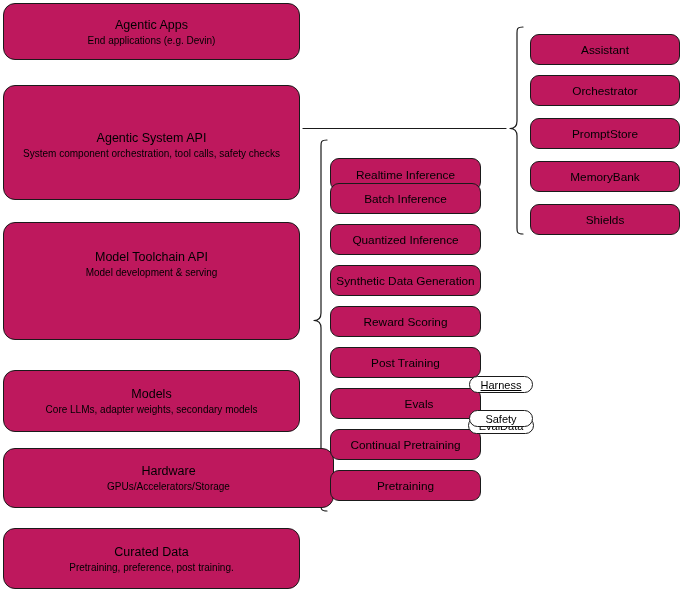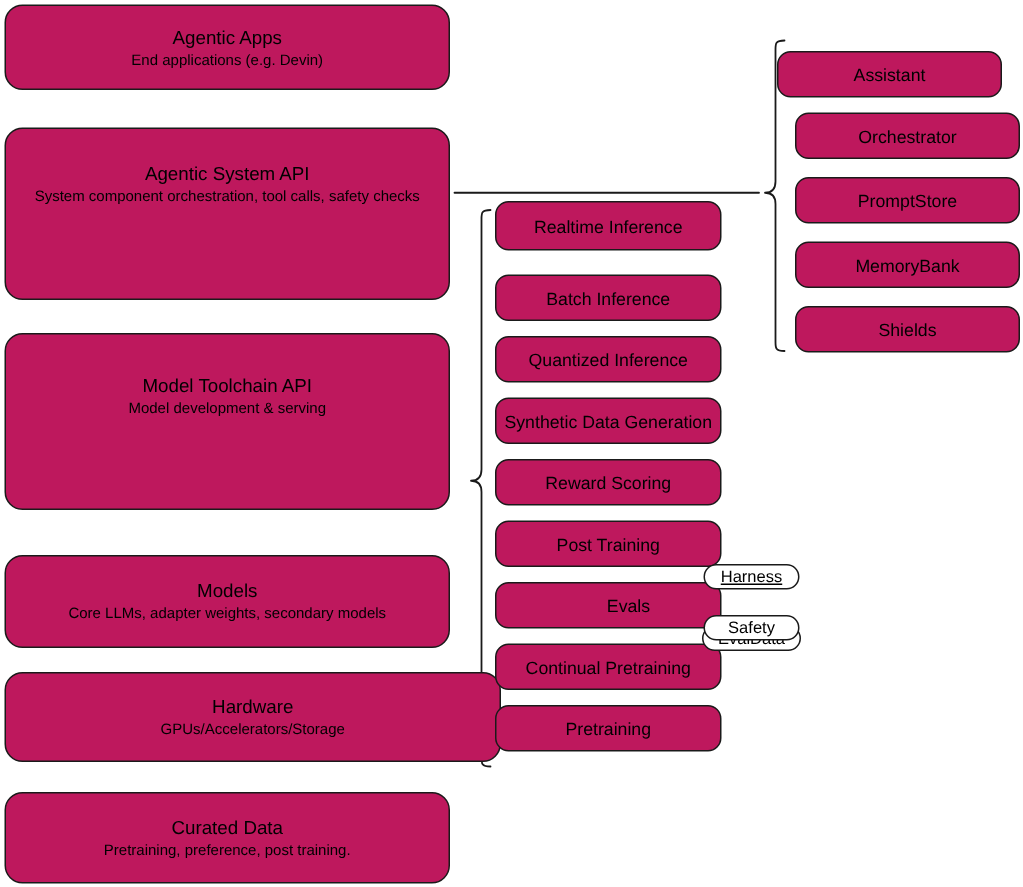--- a/index.html
+++ b/index.html
@@ -109,21 +109,21 @@
                L 321 505
                C 321 509, 321 511, 327 511"></path>
     </g>
   </svg>
 
   <div class="box stack" style="left:3px; top:3px; width:297px; height:57px;">
     <div class="title">Agentic Apps</div>
     <div class="subtitle">End applications (e.g. Devin)</div>
   </div>
 
-  <div class="box" style="left:3px; top:85px; width:297px; height:115px; justify-content:flex-start; padding-top:22px;">
+  <div class="box" style="left:3px; top:85px; width:297px; height:115px; justify-content:flex-start; padding-top:44px;">
     <div class="title">Agentic System API</div>
     <div class="subtitle">System component orchestration, tool calls, safety checks</div>
   </div>
 
   <div class="box" style="left:3px; top:222px; width:297px; height:118px; justify-content:flex-start; padding-top:26px;">
     <div class="title">Model Toolchain API</div>
     <div class="subtitle">Model development &amp; serving</div>
   </div>
 
   <div class="box stack" style="left:3px; top:370px; width:297px; height:62px;">
@@ -134,21 +134,21 @@
   <div class="box stack" style="left:3px; top:448px; width:331px; height:60px;">
     <div class="title">Hardware</div>
     <div class="subtitle">GPUs/Accelerators/Storage</div>
   </div>
 
   <div class="box stack" style="left:3px; top:528px; width:297px; height:61px;">
     <div class="title">Curated Data</div>
     <div class="subtitle">Pretraining, preference, post training.</div>
   </div>
 
-  <div class="box small" style="left:330px; top:134px; width:151px; height:33px;">
+  <div class="box small" style="left:330px; top:158px; width:151px; height:33px;">
     <div class="title">Realtime Inference</div>
   </div>
   <div class="box small" style="left:330px; top:183px; width:151px; height:31px;">
     <div class="title">Batch Inference</div>
   </div>
   <div class="box small" style="left:330px; top:224px; width:151px; height:31px;">
     <div class="title">Quantized Inference</div>
   </div>
   <div class="box small" style="left:330px; top:265px; width:151px; height:31px;">
     <div class="title">Synthetic Data Generation</div>
@@ -172,21 +172,21 @@
   <div class="pill" style="left:469px; top:376px; width:64px; height:17px;text-decoration:underline;">
     <span>Harness</span>
   </div>
   <div class="pill" style="left:468px; top:394px; width:66px; height:17px;margin-top:23px;">
     <span>EvalData</span>
   </div>
   <div class="pill" style="left:469px; top:410px; width:64px; height:17px;">
     <span>Safety</span>
   </div>
 
-  <div class="box small" style="left:518px; top:34px; width:150px; height:31px;">
+  <div class="box small" style="left:530px; top:34px; width:150px; height:31px;">
     <div class="title">Assistant</div>
   </div>
   <div class="box small" style="left:530px; top:75px; width:150px; height:31px;">
     <div class="title">Orchestrator</div>
   </div>
   <div class="box small" style="left:530px; top:118px; width:150px; height:31px;">
     <div class="title">PromptStore</div>
   </div>
   <div class="box small" style="left:530px; top:161px; width:150px; height:31px;">
     <div class="title">MemoryBank</div>

